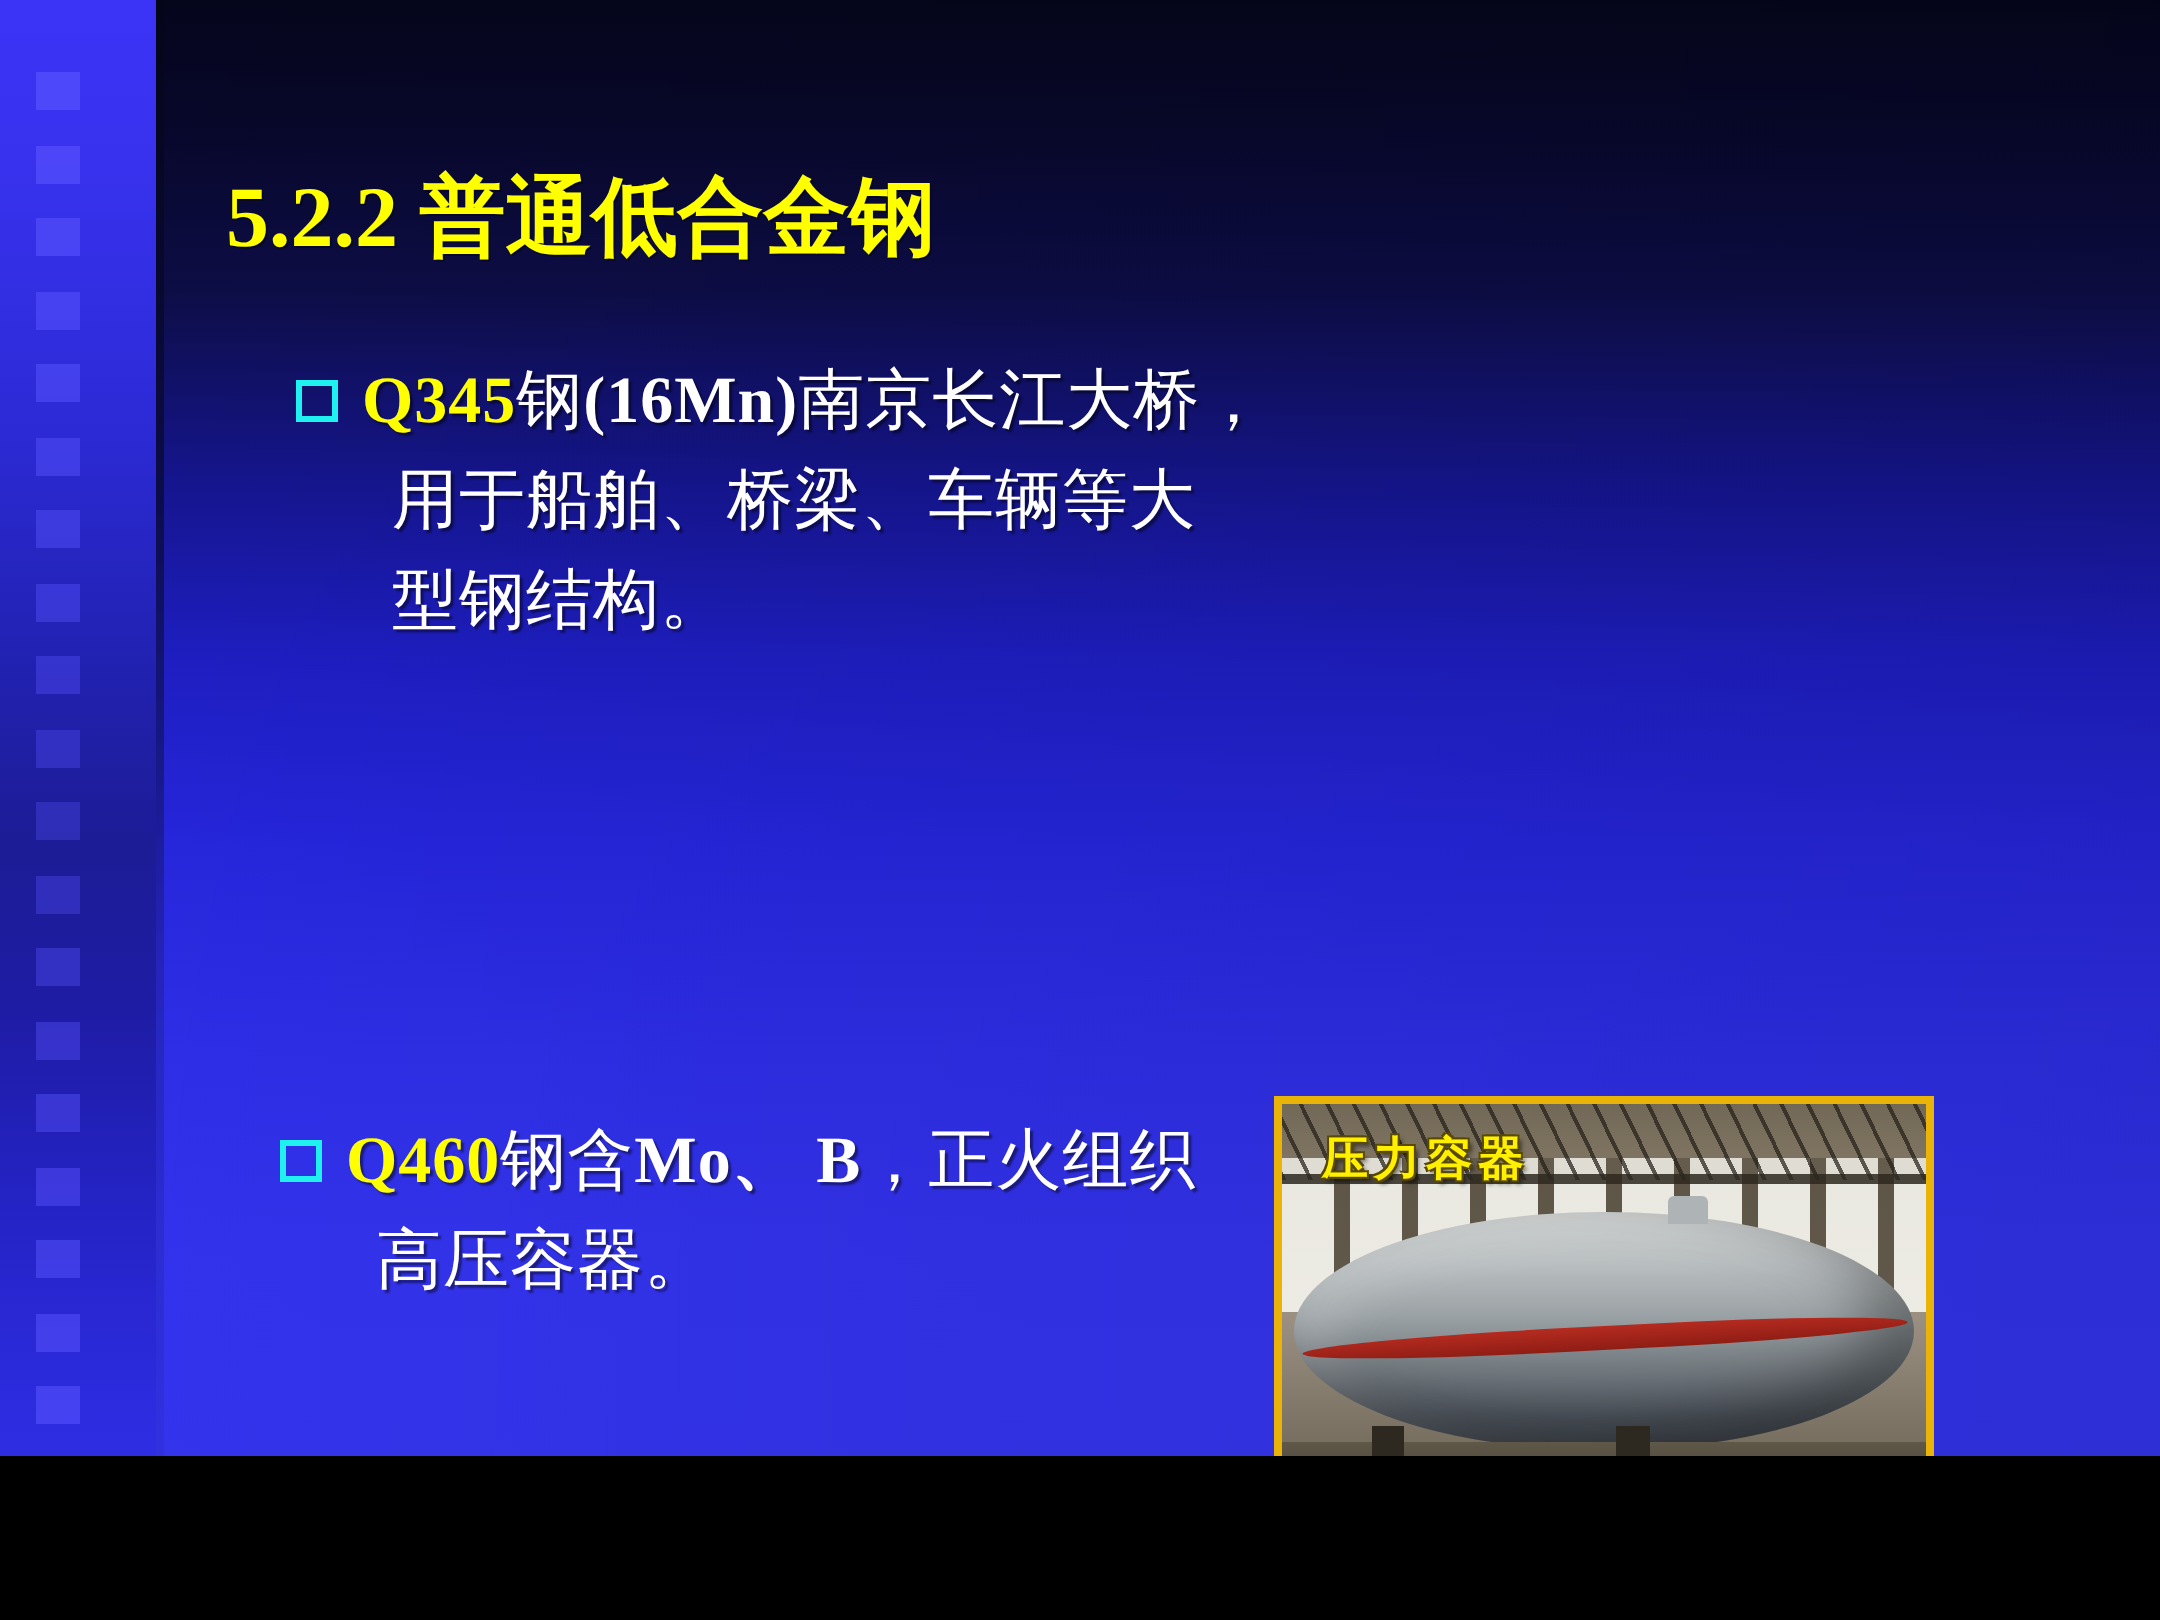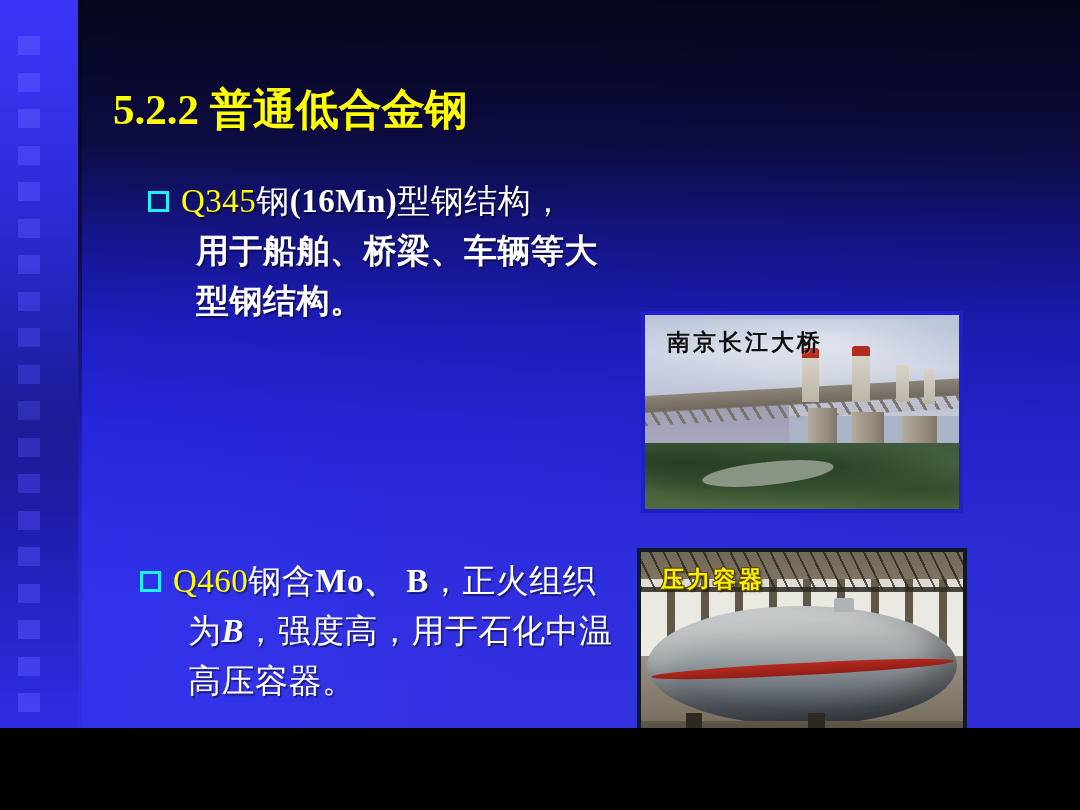--- a/index.html
+++ b/index.html
@@ -114,27 +114,27 @@
     height: 21px;
     border: 3px solid #1ff0f0;
     box-sizing: border-box;
     vertical-align: middle;
     margin-right: 12px;
     position: relative;
     top: -3px;
   }
   .code {
     color: #ffff00;
-    font-weight: normal;
+    font-weight: bold;
   }
   .lat { font-weight: bold; }
   .ital-b { font-style: italic; font-weight: bold; }
 
   #bullet1 { left: 148px; top: 176px; }
-  #bullet1 .line + .line { padding-left: 48px; font-weight: bold; }
+  #bullet1 .line + .line { padding-left: 48px; }
   #bullet2 { left: 148px; top: 382px; }
   #bullet2 .line + .line { padding-left: 48px; }
   #bullet3 { left: 140px; top: 556px; }
   #bullet3 .line + .line { padding-left: 48px; }
 
   
   .photo {
     position: absolute;
     overflow: hidden;
     box-sizing: border-box;
@@ -300,21 +300,21 @@
     position:absolute; left:18%; top:76%; width:42%; height:12%;
     background: rgba(215,215,210,0.55);
     border-radius: 50%;
     transform: rotate(-6deg);
   }
 
   
   #photo-vessel {
     left: 637px; top: 548px;
     width: 330px; height: 200px;
-    border: 4px solid #0f172a;
+    border: 4px solid #eab308;
     background: #8e8577;
   }
   .vs-hall {
     position:absolute; left:0; top:0; width:100%; height:100%;
     background: linear-gradient(to bottom, #6d6352 0%, #8a7f6a 28%, #9b9081 55%, #6b6354 100%);
   }
   .vs-windows {
     position:absolute; left:0; top:14%; width:100%; height:40%;
     background: repeating-linear-gradient(to right,
         rgba(248,248,242,0.88) 0px, rgba(248,248,242,0.88) 26px,
@@ -394,57 +394,35 @@
       <div class="sq" style="top: 693px; background: rgb(90, 85, 255); opacity: 0.55;"></div>
       <div class="sq" style="top: 730px; background: rgb(90, 85, 255); opacity: 0.58;"></div>
       <div class="sq" style="top: 766px; background: rgb(90, 85, 255); opacity: 0.61;"></div>
       <div class="sq" style="top: 803px; background: rgb(90, 85, 255); opacity: 0.64;"></div>
     </div>
 
   <div class="title">5.2.2 普通低合金钢</div>
 
   <div class="bullet-block" id="bullet1">
     <div class="line">
-      <span class="bmarker"></span><span class="code">Q345</span><span>钢</span><span class="lat">(16Mn)</span><span>型钢结构，</span>
+      <span class="bmarker"></span><span class="code">Q345</span><span>钢</span><span class="lat">(16Mn)</span><span>南京长江大桥，</span>
     </div>
     <div class="line">用于船舶、桥梁、车辆等大</div>
     <div class="line">型钢结构。</div>
   </div>
 
 
   <div class="bullet-block" id="bullet3">
     <div class="line">
       <span class="bmarker"></span><span class="code">Q460</span><span>钢含</span><span class="lat">Mo、 B</span><span>，正火组织</span>
     </div>
-    <div class="line">
-      <span>为</span><span class="ital-b">B</span><span>，强度高，用于石化中温</span>
-    </div>
     <div class="line">高压容器。</div>
   </div>
 
 
-  <div class="photo" id="photo-bridge">
-    <div class="br-sky"></div>
-    <div class="br-clouds"></div>
-    <div class="br-river"></div>
-    <div class="br-deck"></div>
-    <div class="br-truss"></div>
-    <div class="br-pylon" style="left:50%; top:21%; width:5.5%; height:24%;"></div>
-    <div class="br-pylon-top" style="left:50%; top:17%; width:5.5%; height:5%;"></div>
-    <div class="br-pylon" style="left:66%; top:20%; width:5.5%; height:25%;"></div>
-    <div class="br-pylon-top" style="left:66%; top:16%; width:5.5%; height:5%;"></div>
-    <div class="br-pylon" style="left:80%; top:26%; width:4%; height:19%;"></div>
-    <div class="br-pylon" style="left:89%; top:28%; width:3.5%; height:18%;"></div>
-    <div class="br-pier" style="left:52%; top:48%; width:9%; height:30%;"></div>
-    <div class="br-pier" style="left:66%; top:50%; width:10%; height:32%;"></div>
-    <div class="br-pier" style="left:82%; top:52%; width:11%; height:34%;"></div>
-    <div class="br-green"></div>
-    <div class="br-path"></div>
-    <div class="caption cap-black" style="left:22px; top:12px;">南京长江大桥</div>
-  </div>
 
   <div class="photo" id="photo-vessel">
     <div class="vs-hall"></div>
     <div class="vs-windows"></div>
     <div class="vs-roof"></div>
     <div class="vs-beam"></div>
     <div class="vs-tank"></div>
     <div class="vs-nozzle"></div>
     <div class="vs-stripe"></div>
     <div class="vs-floor"></div>

